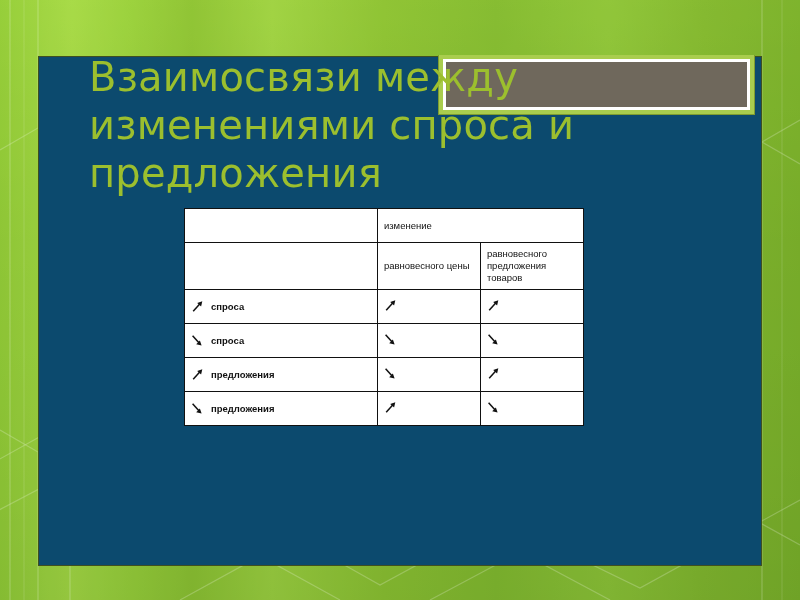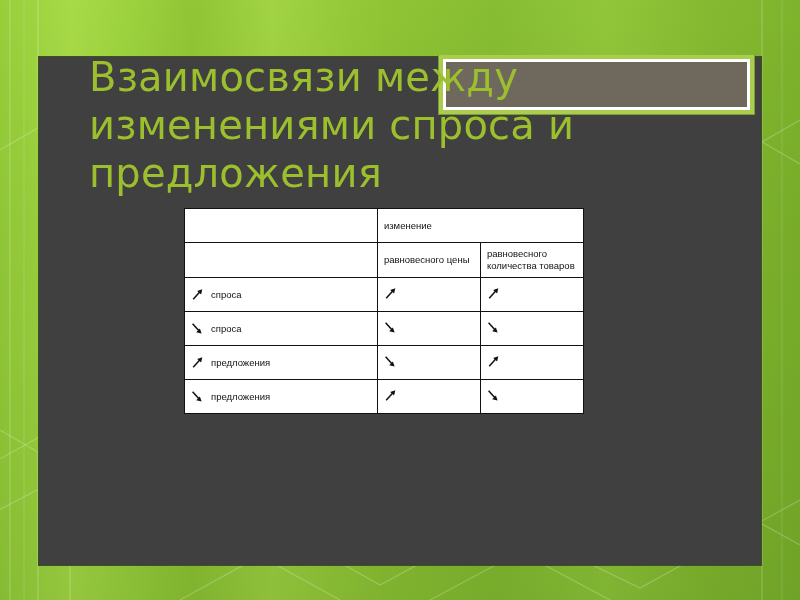--- a/index.html
+++ b/index.html
@@ -61,21 +61,21 @@
     opacity: .55;
   }
 
   
   .page {
     position: absolute;
     left: 38px;
     top: 56px;
     width: 724px;
     height: 510px;
-    background: #404040;
+    background: #0c4a6e;
     border: 1.5px solid #3f4f20;
     box-sizing: border-box;
   }
 
   
   .photo-box {
     position: absolute;
     left: 399px;
     top: -2px;
     width: 317px;
@@ -133,21 +133,21 @@
     padding: 5px 6px;
     vertical-align: middle;
     font-size: 9.5px;
     line-height: 12px;
     color: #111111;
     font-family: "Liberation Sans", sans-serif;
     height: 34px;
     box-sizing: border-box;
     overflow: hidden;
   }
-  table.matrix td.c0 { width: 103px; }
+  table.matrix td.c0 { width: 103px; font-weight: bold; }
   table.matrix td.c1 { width: 110px; }
   table.matrix td.c2 { width: 187px; }
 
   td.hdr-blank { }
   td.hdr-span  { }
 
   .rowlabel {
     display: flex;
     align-items: center;
     gap: 7px;
@@ -220,21 +220,21 @@
       <table class="matrix">
         <tbody>
           <tr>
             <td class="c0 hdr-blank"></td>
             <td class="c1 hdr-span" colspan="2">изменение</td>
           </tr>
 
           <tr>
             <td class="c0"></td>
             <td class="c1">равновесного цены</td>
-            <td class="c2">равновесного количества товаров</td>
+            <td class="c2">равновесного предложения товаров</td>
           </tr>
 
           <tr>
             <td class="c0">
               <span class="rowlabel">
                 <span class="arrow"><svg width="13" height="13" viewBox="0 0 13 13">
                       <line x1="2.2" y1="11.2" x2="9.4" y2="3.2" stroke="#111" stroke-width="1.5"></line>
                       <path d="M11.3 1.2 L10.1 6.6 L6.2 3.0 Z" fill="#111"></path>
                     </svg></span>
                 <span class="txt">спроса</span>

